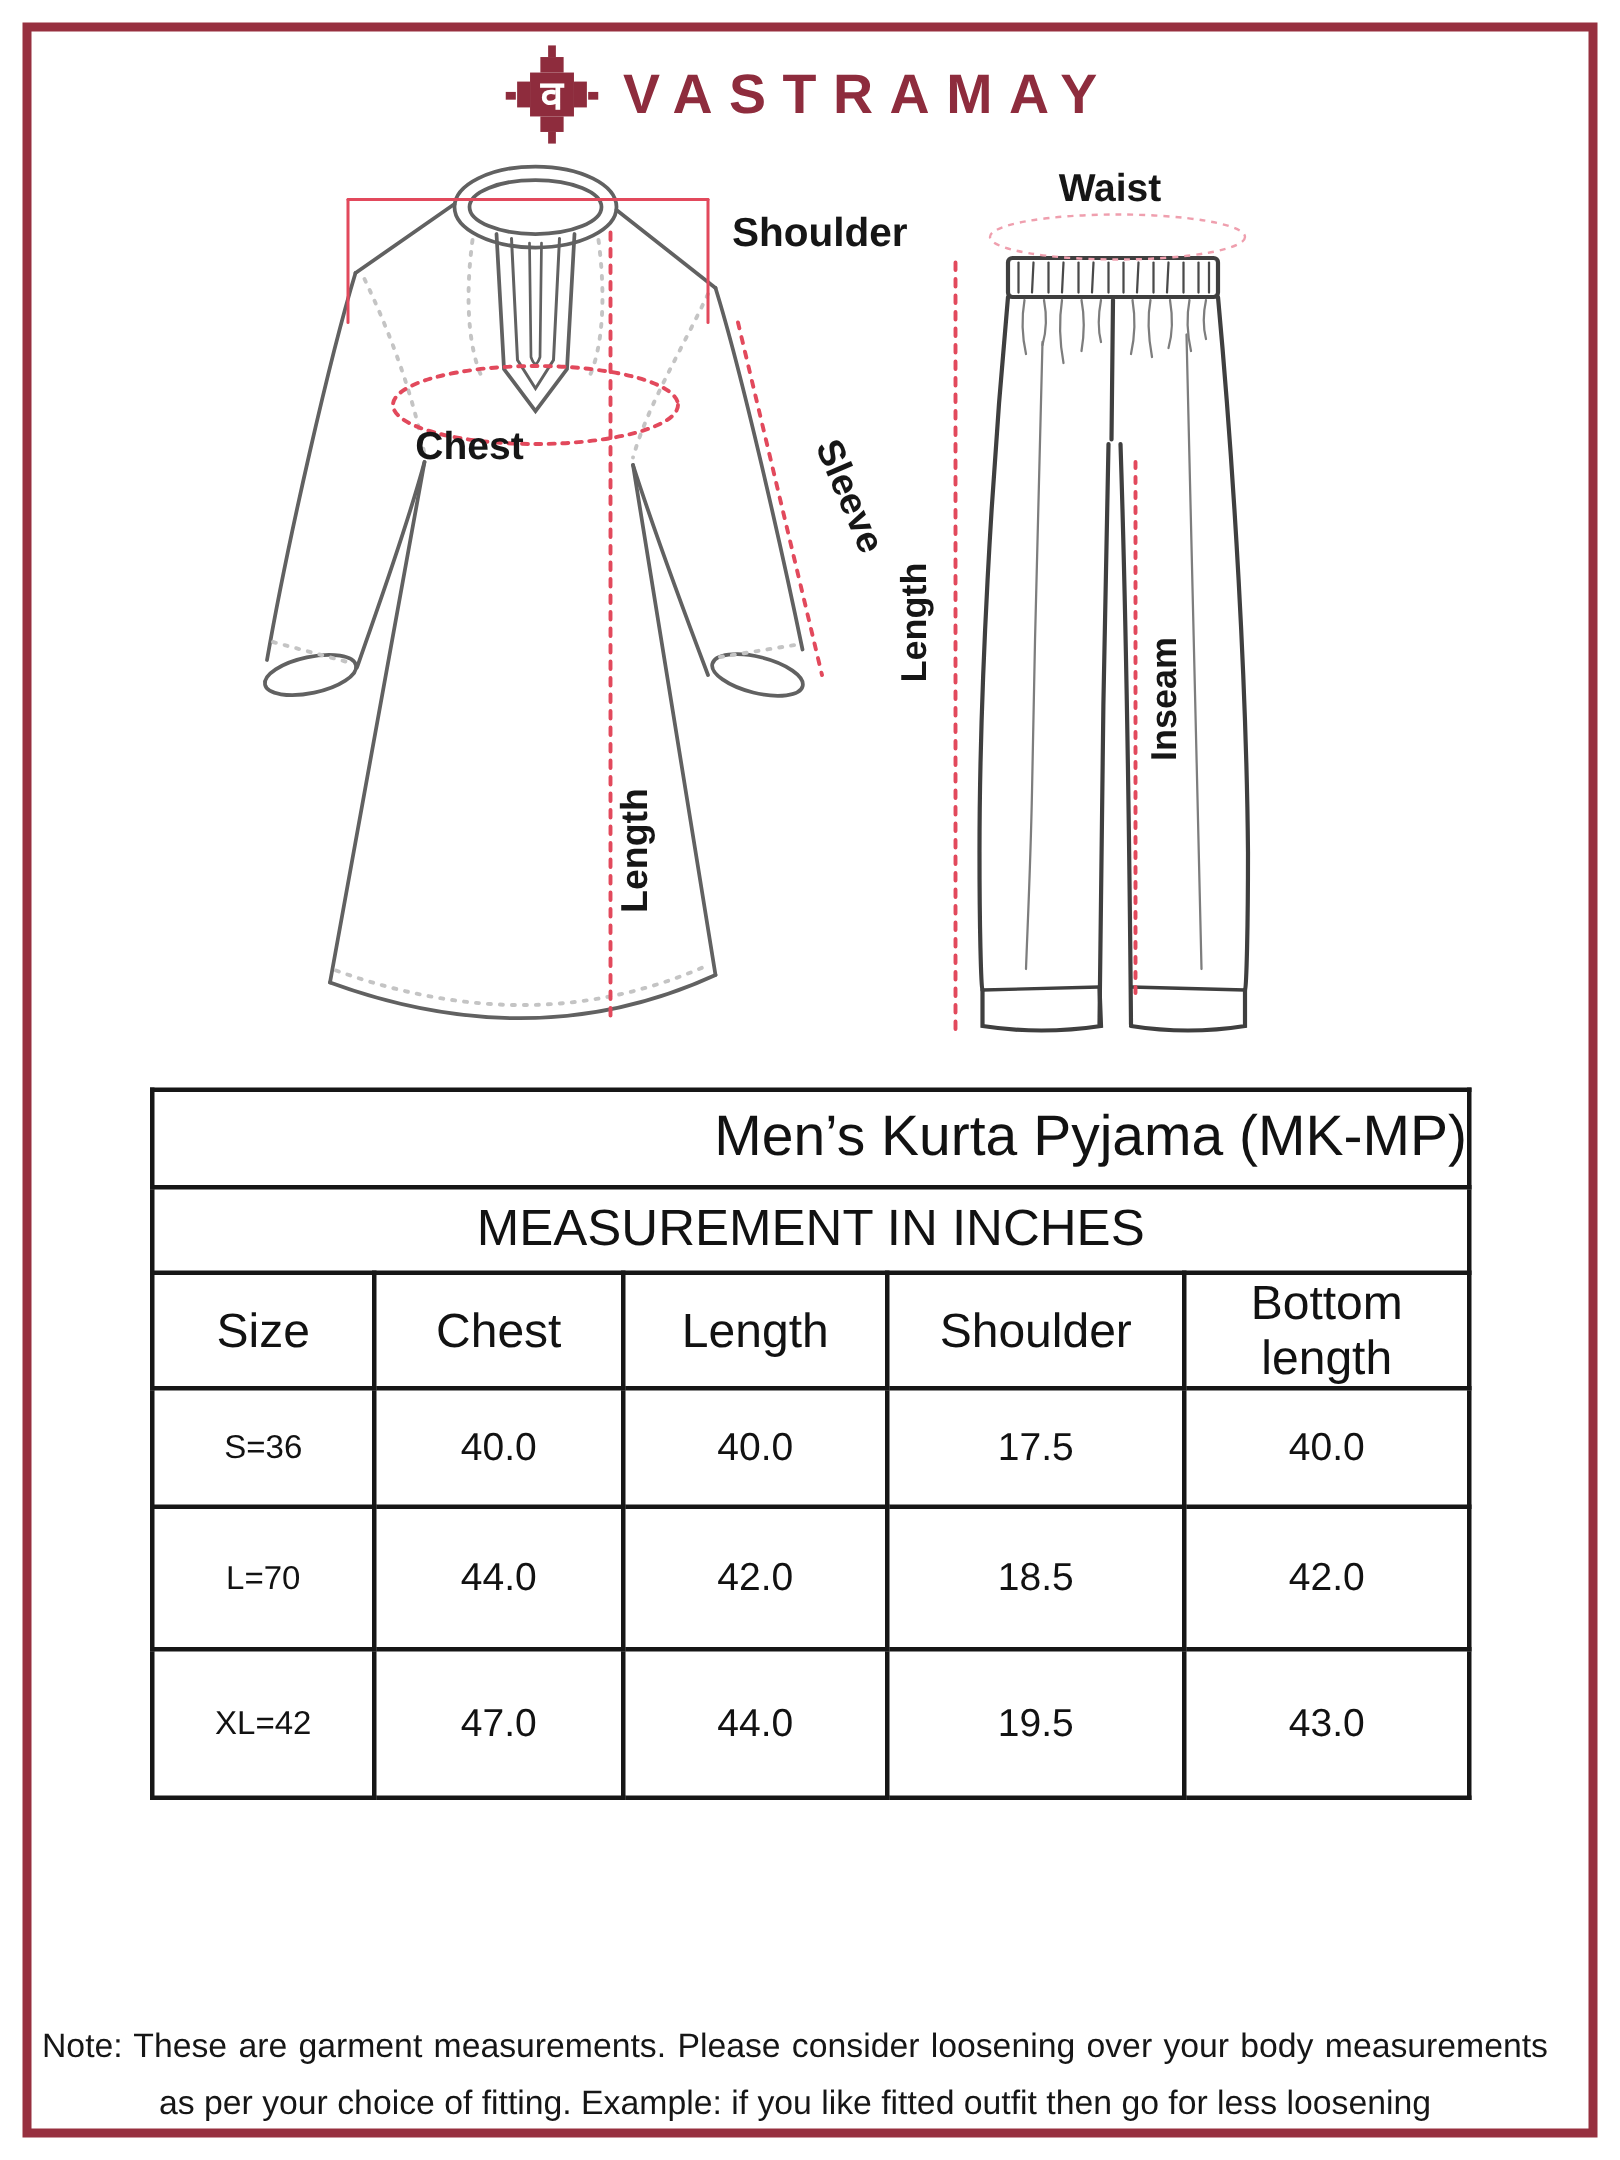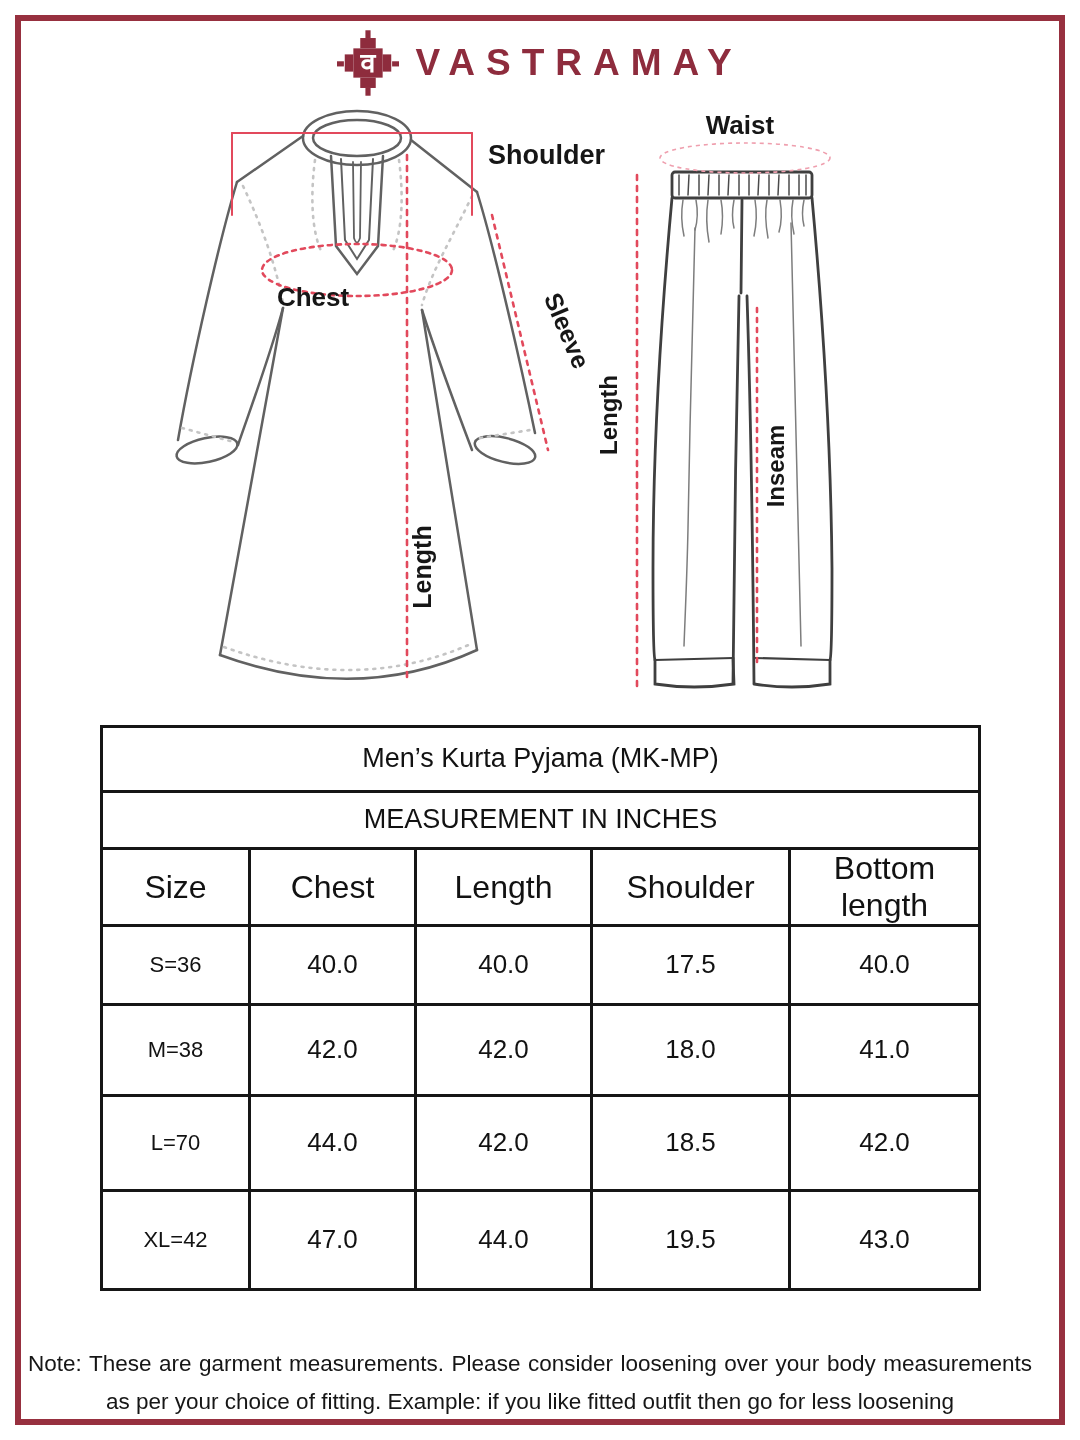--- a/index.html
+++ b/index.html
@@ -16,22 +16,22 @@
   
   .kurta-svg{position:absolute;left:150px;top:98px;width:470px;height:625px;}
   .pyjama-svg{position:absolute;left:595px;top:98px;width:410px;height:625px;}
   .diag-label{font-family:"Liberation Sans",sans-serif;font-weight:700;fill:#161616;}
   
   .size-table{position:absolute;left:100px;top:725px;width:878px;
               border-collapse:collapse;table-layout:fixed;text-align:center;
               color:#121212;}
   .size-table th,.size-table td{border:3px solid #161616;padding:0;line-height:1.15;
               font-weight:500;}
-  .row-title td{height:62px;font-size:27px;}
-  .row-subtitle td{height:54px;font-size:27px;}
+  .row-title td{height:62px;font-size:38px;text-align:right;}
+  .row-subtitle td{height:54px;font-size:34px;}
   .row-cols th{height:74px;font-size:32px;}
   .row-s td{height:76px;}
   .row-m td{height:88px;}
   .row-l td{height:92px;}
   .row-xl td{height:96px;}
   .cell-size{font-size:22px;}
   .cell-val{font-size:26px;}
   
   .note{position:absolute;left:28px;top:1322px;width:1004px;font-size:22.5px;
         color:#161616;line-height:38px;}
@@ -193,27 +193,20 @@
         <th>Shoulder</th>
         <th>Bottom length</th>
       </tr>
       <tr class="row-s">
         <td class="cell-size">S=36</td>
         <td class="cell-val">40.0</td>
         <td class="cell-val">40.0</td>
         <td class="cell-val">17.5</td>
         <td class="cell-val">40.0</td>
       </tr>
-      <tr class="row-m">
-        <td class="cell-size">M=38</td>
-        <td class="cell-val">42.0</td>
-        <td class="cell-val">42.0</td>
-        <td class="cell-val">18.0</td>
-        <td class="cell-val">41.0</td>
-      </tr>
       <tr class="row-l">
         <td class="cell-size">L=70</td>
         <td class="cell-val">44.0</td>
         <td class="cell-val">42.0</td>
         <td class="cell-val">18.5</td>
         <td class="cell-val">42.0</td>
       </tr>
       <tr class="row-xl">
         <td class="cell-size">XL=42</td>
         <td class="cell-val">47.0</td>

